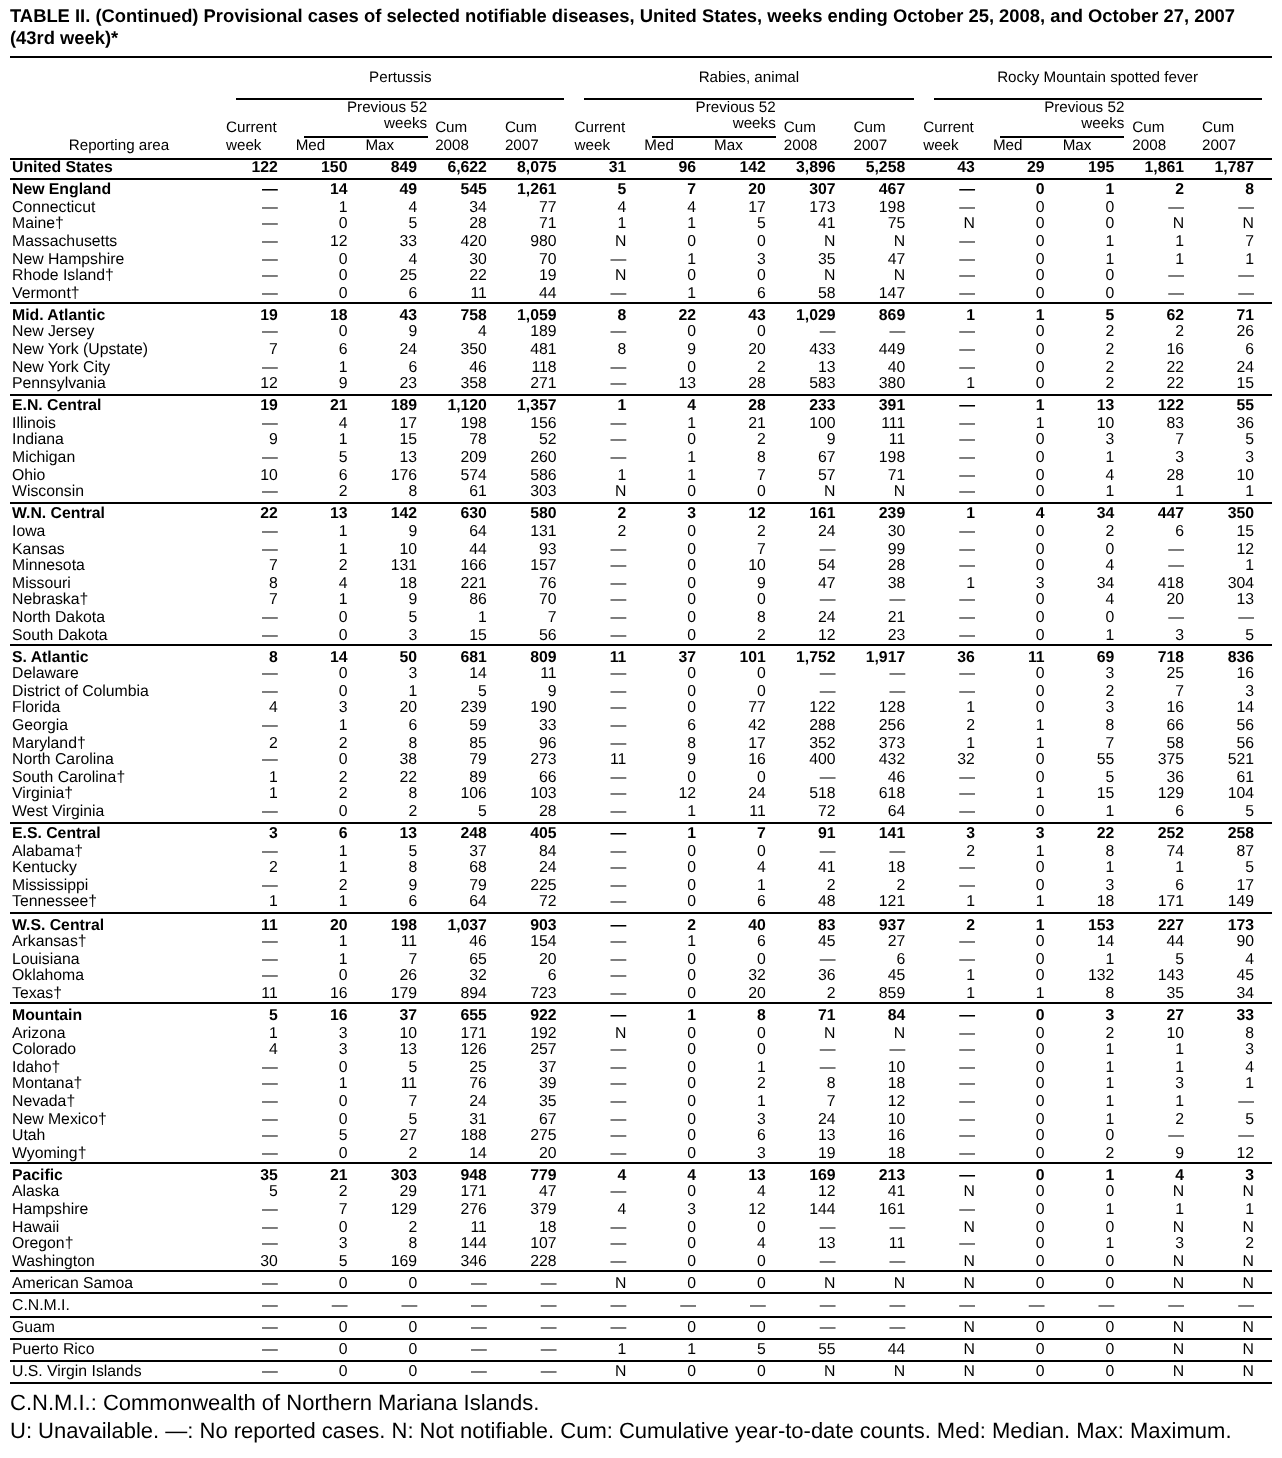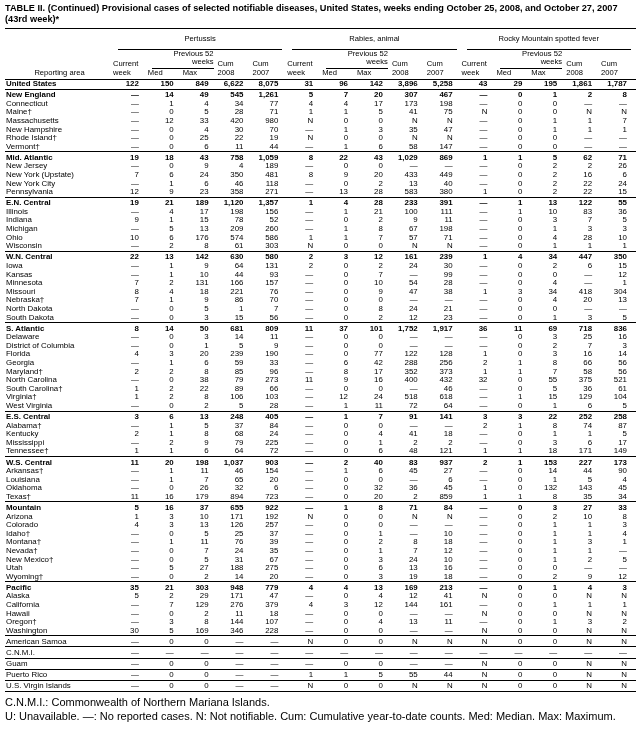--- a/index.html
+++ b/index.html
@@ -1118,21 +1118,21 @@
           <td class="num">4</td>
           <td class="num">12</td>
           <td class="num">41</td>
           <td class="num">N</td>
           <td class="num">0</td>
           <td class="num">0</td>
           <td class="num">N</td>
           <td class="num">N</td>
         </tr>
         <tr>
-          <td class="area">California</td>
+          <td class="area">Hampshire</td>
           <td class="num">—</td>
           <td class="num">7</td>
           <td class="num">129</td>
           <td class="num">276</td>
           <td class="num">379</td>
           <td class="num">4</td>
           <td class="num">3</td>
           <td class="num">12</td>
           <td class="num">144</td>
           <td class="num">161</td>

